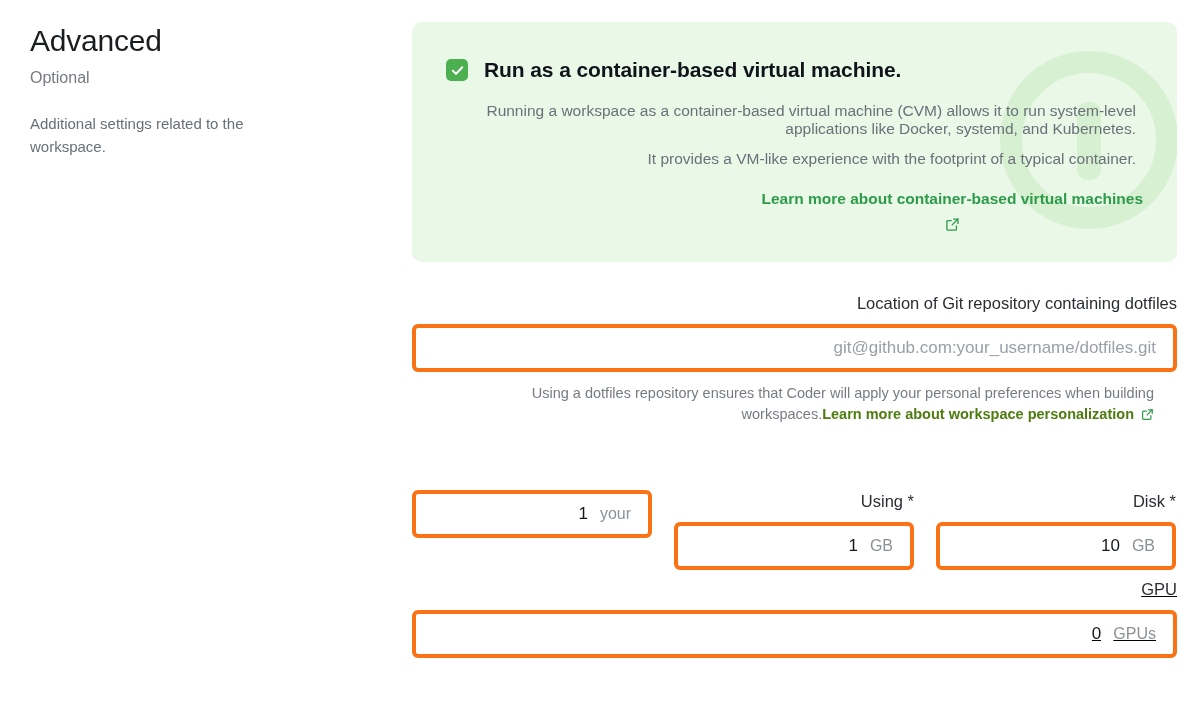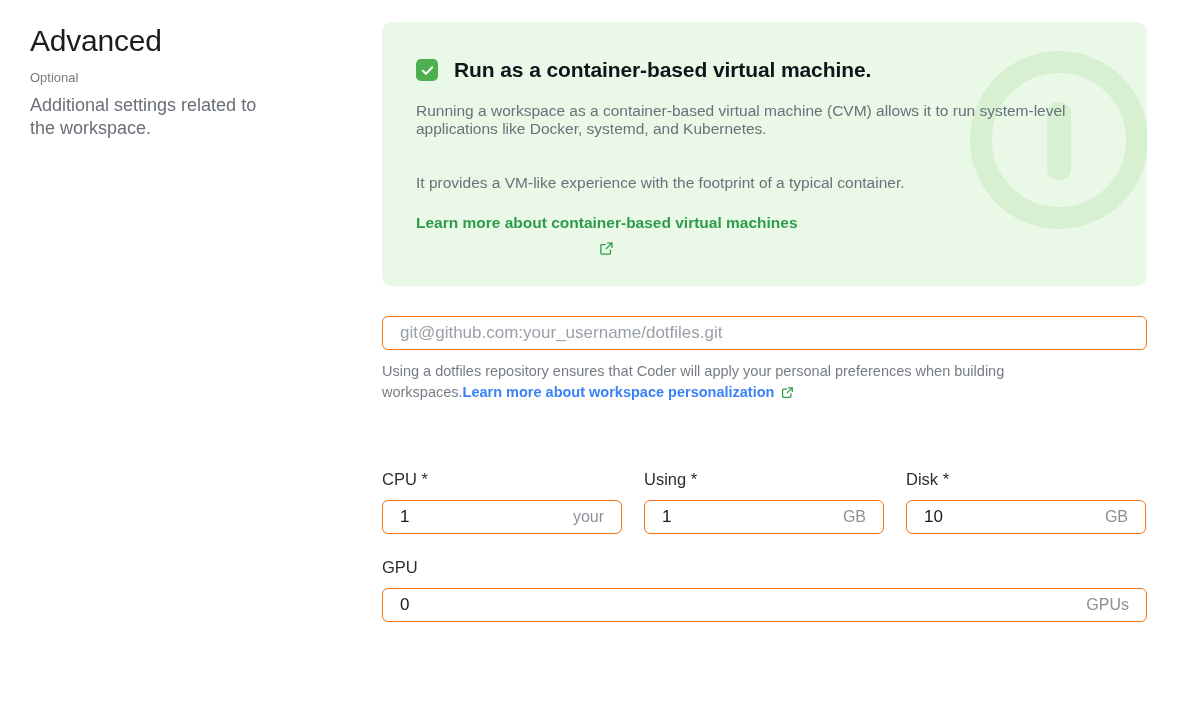--- a/index.html
+++ b/index.html
@@ -12,30 +12,30 @@
   }
   .page { position: relative; width: 1200px; height: 703px; overflow: hidden; }
 
   
   .sidebar { position: absolute; left: 30px; top: 22px; width: 340px; }
   .side-title {
     font-size: 30px; font-weight: 400; color: #1a1d1f;
     letter-spacing: -0.2px; line-height: 38px; margin: 0;
   }
   .side-sub {
-    font-size: 13px; color: #757b82; line-height: 24px;
+    font-size: 16px; color: #757b82; line-height: 24px;
     margin: 6px 0 0 0;
   }
   .side-desc {
-    font-size: 18px; color: #696f76; line-height: 23px;
-    margin: 4px 0 0 0; width: 240px;
-  }
-
-  
-  .content { position: absolute; left: 382px; top: 22px; width: 765px; }
+    font-size: 15px; color: #696f76; line-height: 23px;
+    margin: 22px 0 0 0; width: 240px;
+  }
+
+  
+  .content { position: absolute; left: 412px; top: 22px; width: 765px; text-align: right; }
 
   
   .info-card {
     position: relative;
     background: #e9f8e7;
     border-radius: 10px;
     padding: 34px 34px 30px 34px;
     overflow: hidden;
     min-height: 236px;
   }
@@ -55,67 +55,67 @@
   }
   .checkbox svg { display: block; }
   .card-title {
     font-size: 21px; font-weight: 700; color: #10141a;
     letter-spacing: -0.1px; line-height: 28px;
   }
   .card-p {
     font-size: 15.5px; color: #6a7179; line-height: 18px;
     margin: 18px 0 0 0; max-width: 690px;
   }
-  .card-p.second { margin-top: 36px; }
+  .card-p.second { margin-top: 12px; }
   .card-link {
     display: inline-flex; align-items: center; gap: 9px;
     margin-top: 22px;
     font-size: 15.5px; font-weight: 700; color: #2e9b4a;
     text-decoration: none; cursor: pointer; flex-direction: column;
   }
   .ext-icon { display: inline-block; line-height: 0; }
 
   
   .field-block { margin-top: 30px; }
   .field-label {
     font-size: 16.5px; color: #2a2e33; line-height: 22px;
     margin-bottom: 10px; display: block;
   }
   .input-shell {
     position: relative;
     display: flex; align-items: center;
-    height: 34px;
-    border: 1px solid #f97316;
+    height: 48px;
+    border: 4px solid #f97316;
     border-radius: 6px;
     background: #ffffff;
     padding: 0 17px;
   }
   .input-value {
     font-size: 17px; color: #14181d; line-height: 24px;
     flex: 1 1 auto; white-space: nowrap; overflow: hidden;
   }
   .input-value.placeholder { color: #9aa0a6; }
   .input-suffix {
     font-size: 16px; color: #8b9197; line-height: 24px;
     flex: 0 0 auto; margin-left: 12px;
   }
   .help-text {
     font-size: 14.5px; color: #767c83; line-height: 21px;
     margin-top: 11px; max-width: 742px;
   }
   .help-link {
-    font-weight: 700; color: #3b82f6; text-decoration: none; cursor: pointer;
+    font-weight: 700; color: #4d7c0f; text-decoration: none; cursor: pointer;
     white-space: nowrap;
   }
   .help-link .ext-icon { margin-left: 7px; vertical-align: -2px; }
 
   
   .res-row { display: flex; gap: 22px; margin-top: 65px; }
   .res-col { width: 240px; flex: 0 0 240px; }
-  .gpu-block { margin-top: 22px; }
+  .gpu-block { margin-top: 8px; text-decoration: underline; }
 </style>
 </head>
 <body>
 
 <div class="page">
 
   <div class="sidebar">
     <h1 class="side-title">Advanced</h1>
     <div class="side-sub">Optional</div>
     <div class="side-desc">Additional settings related to the workspace.</div>
@@ -152,36 +152,36 @@
               <path d="M9.2 2.2h4.6v4.6" fill="none" stroke="#2e9b4a" stroke-width="1.4" stroke-linecap="round" stroke-linejoin="round"></path>
               <path d="M13.8 2.2 L7.6 8.4" fill="none" stroke="#2e9b4a" stroke-width="1.4" stroke-linecap="round"></path>
               <path d="M12.2 9.4v3.6a1 1 0 0 1-1 1H3a1 1 0 0 1-1-1V4.8a1 1 0 0 1 1-1h3.7" fill="none" stroke="#2e9b4a" stroke-width="1.4" stroke-linecap="round" stroke-linejoin="round"></path>
             </svg>
           </span>
         </a>
       </div>
     </div>
 
     <div class="field-block">
+      <label class="field-label">Location of Git repository containing dotfiles</label>
       <div class="input-shell">
         <span class="input-value placeholder">git@github.com:your_username/dotfiles.git</span>
       </div>
       <div class="help-text">
         <span>Using a dotfiles repository ensures that Coder will apply your personal preferences when building workspaces.</span><a class="help-link" href="#"><span>Learn more about workspace personalization</span><span class="ext-icon"><svg width="13" height="13" viewBox="0 0 16 16" xmlns="http://www.w3.org/2000/svg">
                 <path d="M9.2 2.2h4.6v4.6" fill="none" stroke="#2e9b4a" stroke-width="1.5" stroke-linecap="round" stroke-linejoin="round"></path>
                 <path d="M13.8 2.2 L7.6 8.4" fill="none" stroke="#2e9b4a" stroke-width="1.5" stroke-linecap="round"></path>
                 <path d="M12.2 9.4v3.6a1 1 0 0 1-1 1H3a1 1 0 0 1-1-1V4.8a1 1 0 0 1 1-1h3.7" fill="none" stroke="#2e9b4a" stroke-width="1.5" stroke-linecap="round" stroke-linejoin="round"></path>
               </svg></span></a>
       </div>
     </div>
 
     <div class="res-row">
 
       <div class="res-col">
-        <label class="field-label">CPU *</label>
         <div class="input-shell">
           <span class="input-value">1</span>
           <span class="input-suffix">your</span>
         </div>
       </div>
 
       <div class="res-col">
         <label class="field-label">Using *</label>
         <div class="input-shell">
           <span class="input-value">1</span>

